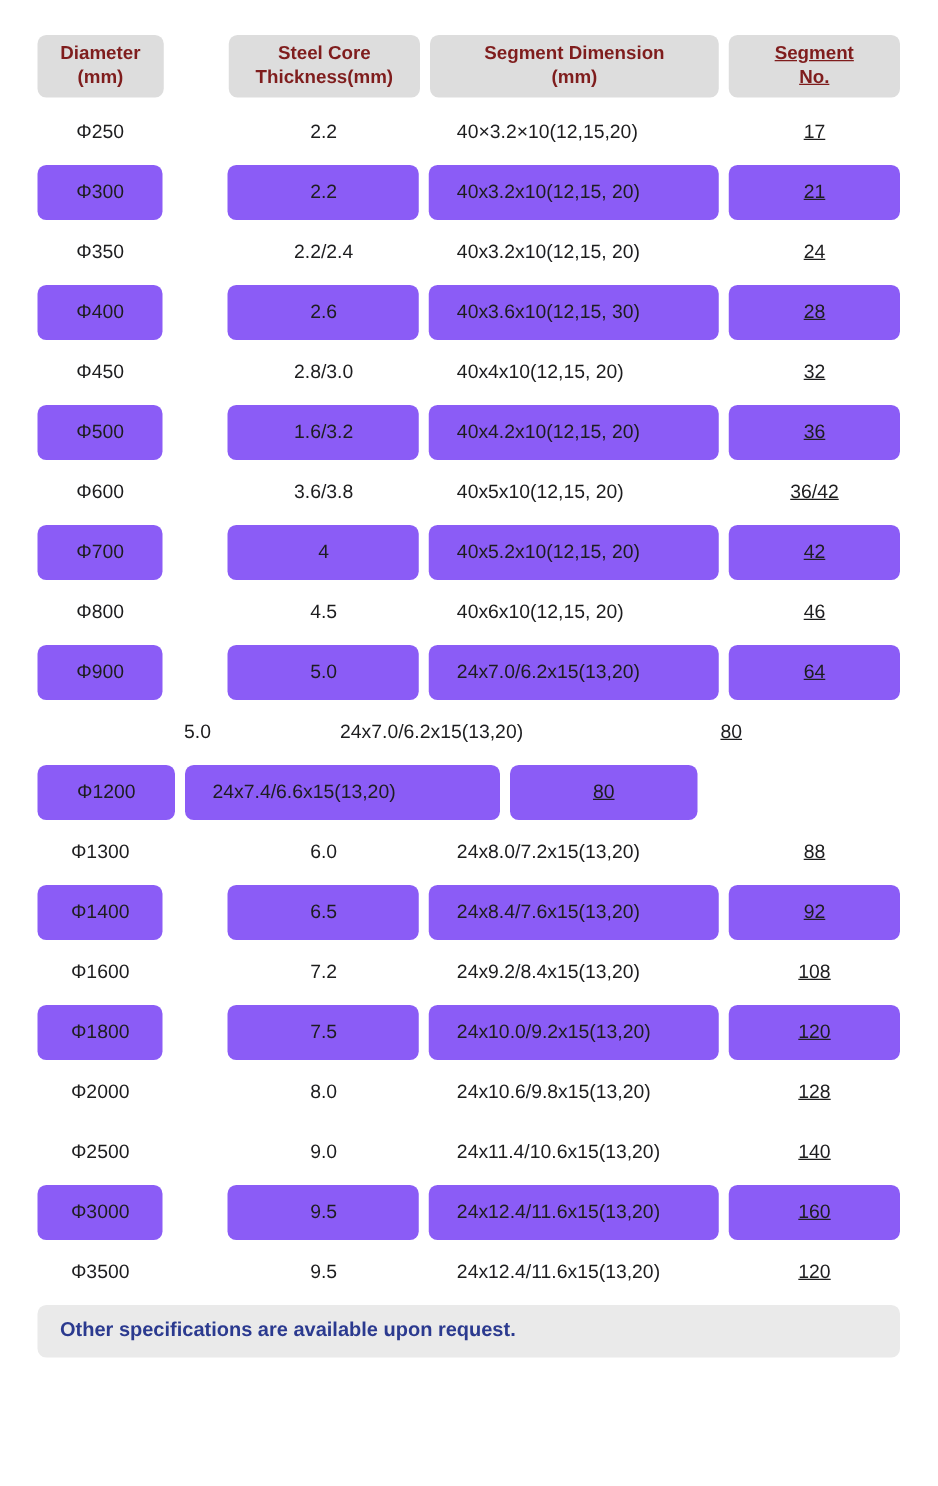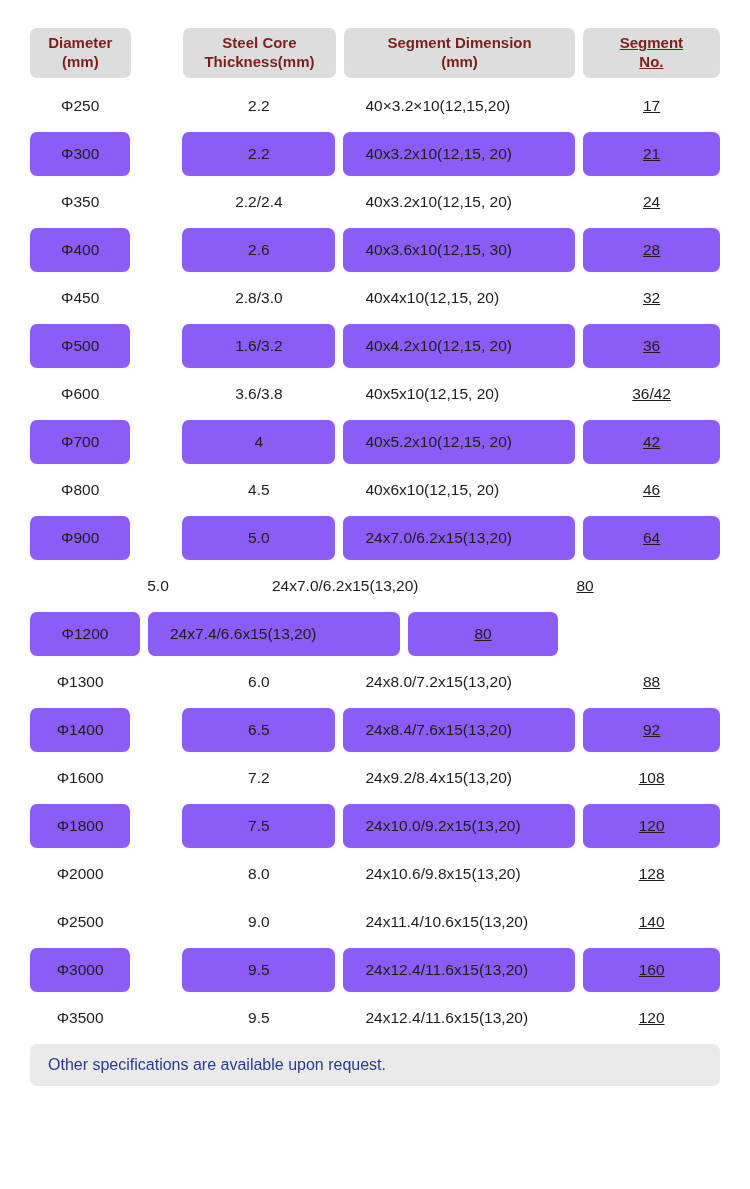--- a/index.html
+++ b/index.html
@@ -75,21 +75,21 @@
     box-sizing: border-box;
     width: 690px;
     min-height: 42px;
     border-radius: 7px;
     background: #eaeaea;
     display: flex;
     align-items: center;
     padding-left: 18px;
     color: #2b3a8f;
     font-size: 16px;
-    font-weight: normal;
+    font-weight: bold;
   }
 </style>
 </head>
 <body>
 
 <div id="spec-table">
 
   <div class="srow header-row">
     <div class="cell c1">Diameter
 (mm)</div>

